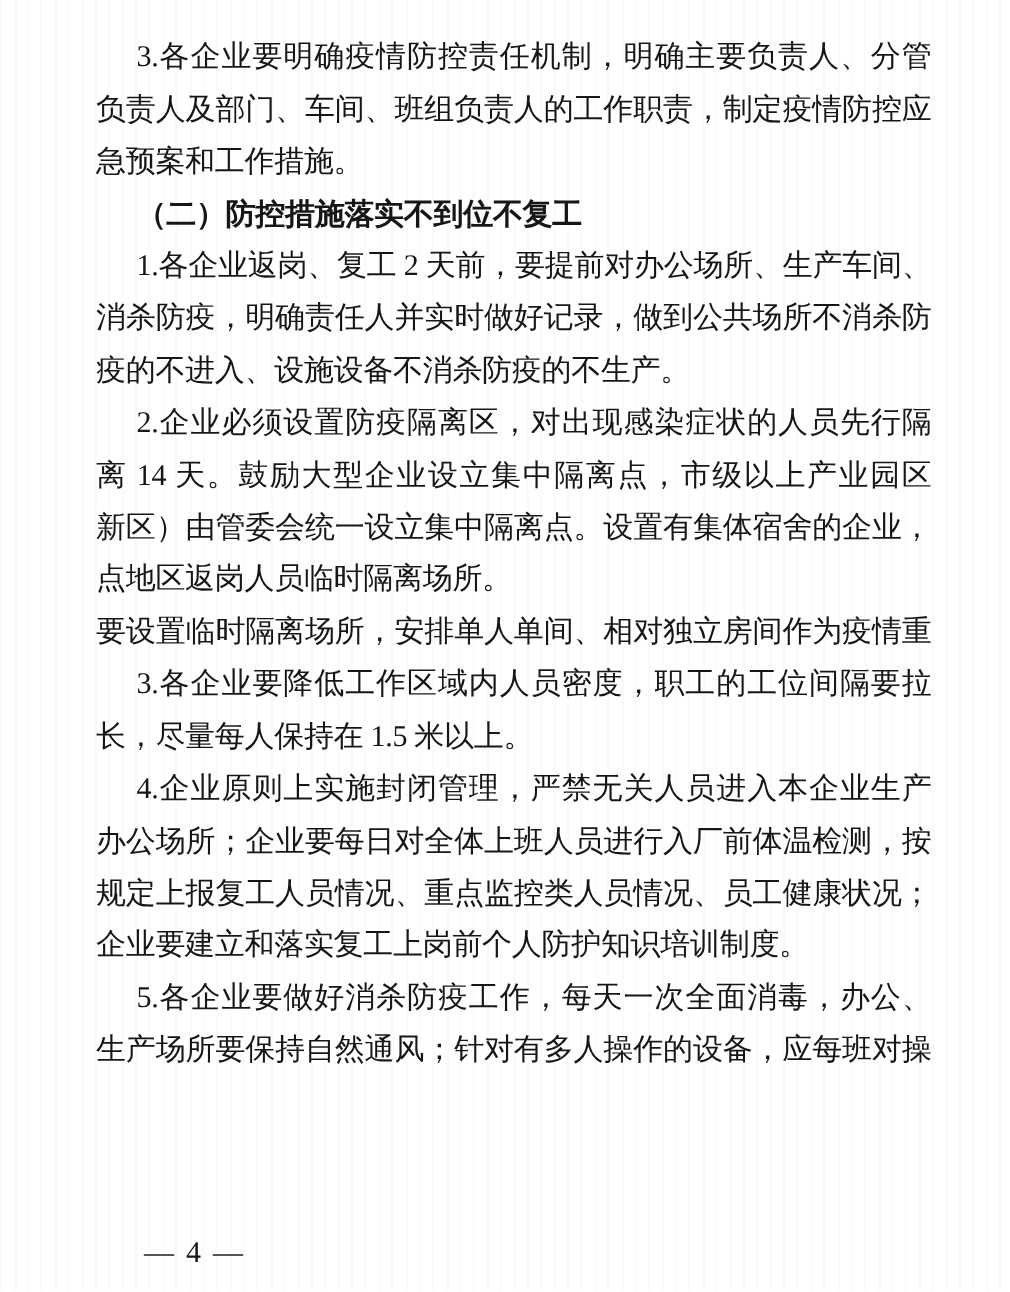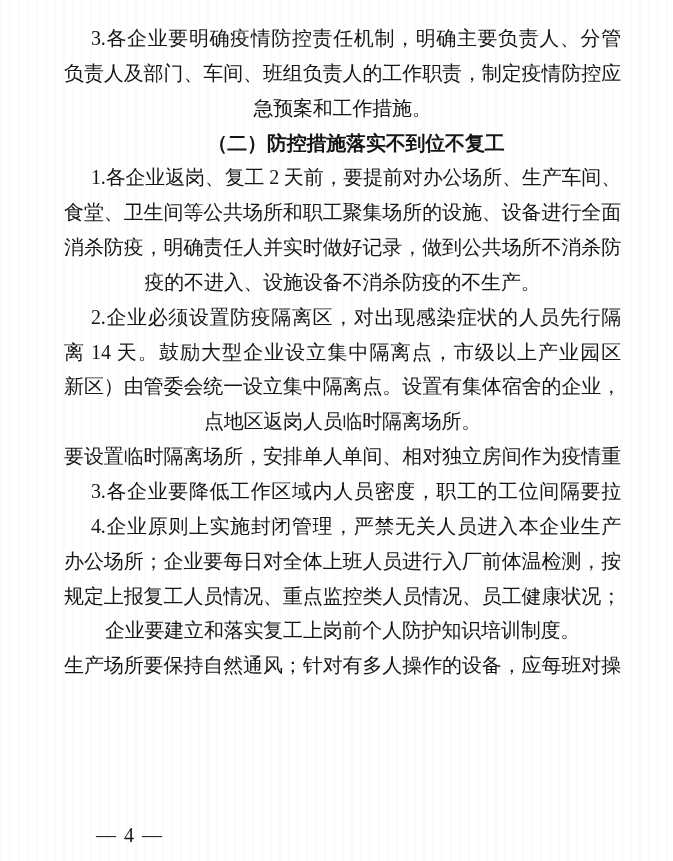--- a/index.html
+++ b/index.html
@@ -29,21 +29,20 @@
     width: 557px;
   }
   .line {
     font-size: 20px;
     line-height: 34.85px;
     height: 34.85px;
     letter-spacing: -0.2px;
     overflow: hidden;
     word-break: break-all;
     white-space: normal;
-    text-align: center;
   }
   .line.fill {
     text-align: justify;
     text-align-last: justify;
   }
   .line.indent {
     padding-left: 27px;
   }
   .line.bold {
     font-weight: 700;
@@ -60,29 +59,30 @@
 </head>
 <body>
 
 <div class="page">
   <div class="content">
       <div class="line indent fill">3.各企业要明确疫情防控责任机制，明确主要负责人、分管</div>
       <div class="line fill">负责人及部门、车间、班组负责人的工作职责，制定疫情防控应</div>
       <div class="line">急预案和工作措施。</div>
       <div class="line indent bold">（二）防控措施落实不到位不复工</div>
       <div class="line indent fill">1.各企业返岗、复工 2 天前，要提前对办公场所、生产车间、</div>
-      <div class="line fill">食堂、卫生间等公共场所和职工聚集场所的设施、设备进行全面</div>
       <div class="line fill">消杀防疫，明确责任人并实时做好记录，做到公共场所不消杀防</div>
       <div class="line">疫的不进入、设施设备不消杀防疫的不生产。</div>
       <div class="line indent fill">2.企业必须设置防疫隔离区，对出现感染症状的人员先行隔</div>
       <div class="line fill">离 14 天。鼓励大型企业设立集中隔离点，市级以上产业园区（高</div>
       <div class="line fill">新区）由管委会统一设立集中隔离点。设置有集体宿舍的企业，</div>
       <div class="line">点地区返岗人员临时隔离场所。</div>
       <div class="line fill">要设置临时隔离场所，安排单人单间、相对独立房间作为疫情重</div>
       <div class="line indent fill">3.各企业要降低工作区域内人员密度，职工的工位间隔要拉</div>
+      <div class="line">长，尽量每人保持在 1.5 米以上。</div>
       <div class="line indent fill">4.企业原则上实施封闭管理，严禁无关人员进入本企业生产</div>
       <div class="line fill">办公场所；企业要每日对全体上班人员进行入厂前体温检测，按</div>
       <div class="line fill">规定上报复工人员情况、重点监控类人员情况、员工健康状况；</div>
       <div class="line">企业要建立和落实复工上岗前个人防护知识培训制度。</div>
+      <div class="line indent fill">5.各企业要做好消杀防疫工作，每天一次全面消毒，办公、</div>
       <div class="line fill">生产场所要保持自然通风；针对有多人操作的设备，应每班对操</div>
     </div>
   <div class="footer">— 4 —</div>
 </div>
 
 </body></html>

